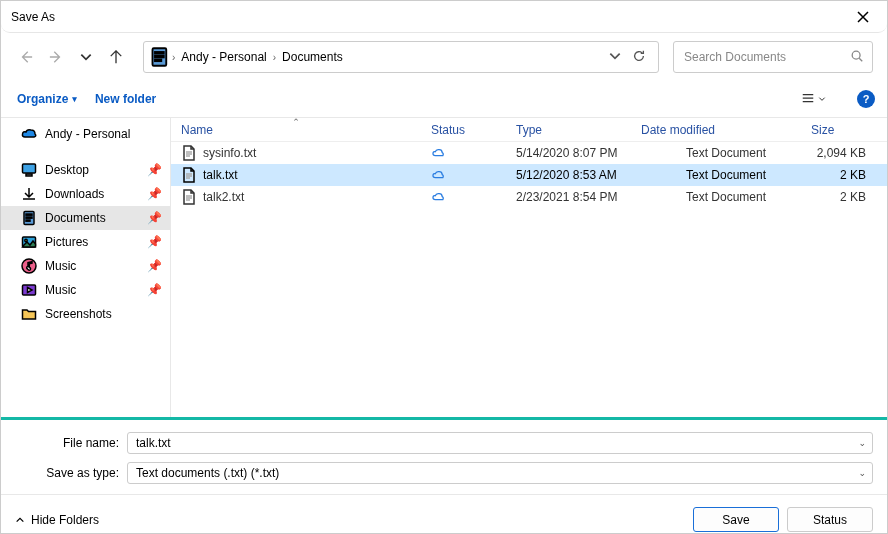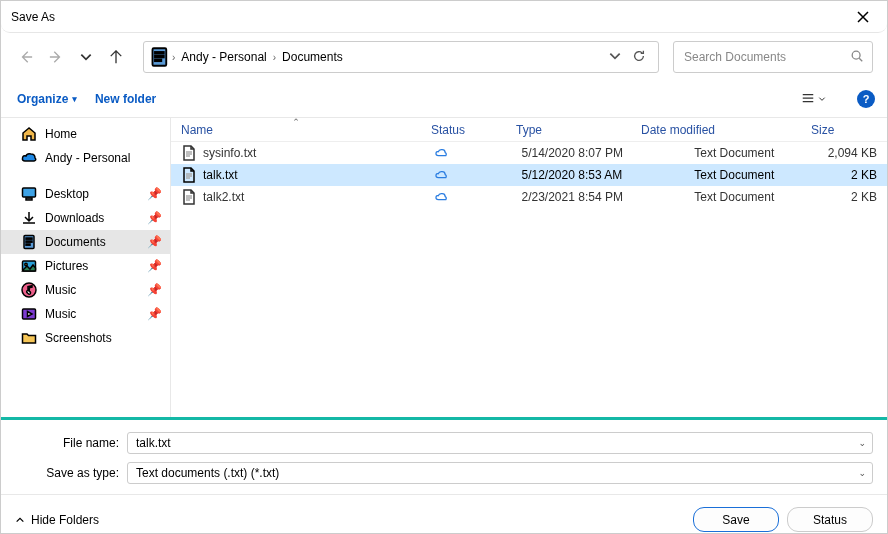--- a/index.html
+++ b/index.html
@@ -41,42 +41,42 @@
   .listarea { flex: 1; display: flex; flex-direction: column; }
   .cols { display: flex; align-items: center; height: 24px; border-bottom: 1px solid #eee; color: #2952a3; font-size: 12px; }
   .col { padding: 0 10px; display: flex; align-items: center; gap: 4px; cursor: pointer; height: 100%; position: relative; }
   .col .sort { margin-left: auto; font-size: 9px; color: #666; position: absolute; top: -1px; left: 50%; transform: translateX(-50%);}
   .col.name { width: 250px; }
   .col.status { width: 85px; }
   .col.date { width: 170px; }
   .col.type { width: 125px; }
   .col.size { width: 75px; text-align: right; justify-content: flex-start; }
   .rows { flex: 1; overflow-y: auto; }
-  .row { display: flex; align-items: center; height: 22px; cursor: pointer; color: #000; justify-content: space-between; }
+  .row { display: flex; align-items: center; height: 22px; cursor: pointer; color: #000; }
   .row.selected { background: #cde8ff; }
   .row .c { padding: 0 10px; overflow: hidden; white-space: nowrap; text-overflow: ellipsis; color: #333; }
   .row.selected .c { color: #000; }
   .row .c.name { width: 250px; display: flex; align-items: center; gap: 6px; }
   .row .c.status { width: 85px; display: flex; align-items: center; color: #2a7de1; }
   .row .c.status svg { width: 14px; height: 14px; }
   .row .c.date { width: 170px; }
   .row .c.type { width: 125px; }
   .row .c.size { width: 75px; text-align: right; }
   .fileicon { width: 16px; height: 16px; display: inline-flex; }
   .fields { padding: 10px 14px 0 14px; border-top: 3px solid #14b8a6; }
   .fieldrow { display: flex; align-items: center; height: 26px; margin-bottom: 4px; }
   .fieldrow label { width: 112px; text-align: right; padding-right: 8px; }
   .combo { flex: 1; height: 22px; border: 1px solid #ccc; border-radius: 3px; display: flex; align-items: center; padding: 0 6px; cursor: default; position: relative; }
   .combo input { border: none; outline: none; flex: 1; font-size: 12px; background: transparent; }
   .combo .dd { color: #555; font-size: 9px; padding-left: 4px; }
   .footer { display: flex; align-items: center; height: 50px; padding: 0 14px; border-top: 1px solid #e8e8e8; margin-top: 8px; }
   .hidefolders { display: flex; align-items: center; gap: 6px; cursor: pointer; }
   .hidefolders svg { width: 10px; height: 10px; }
   .footer .fspacer { flex: 1; }
-  .btn { height: 25px; min-width: 86px; border: 1px solid #ccc; border-radius: 11px; background: #fdfdfd; cursor: pointer; font-size: 12px; margin-left: 8px; padding: 0 14px; }
+  .btn { height: 25px; min-width: 86px; border: 1px solid #ccc; border-radius: 3px; background: #fdfdfd; cursor: pointer; font-size: 12px; margin-left: 8px; padding: 0 14px; }
   .btn.primary { border-color: #1a6fd8; }
   svg { stroke: currentColor; fill: none; stroke-width: 1.5; }
 </style>
 </head>
 <body>
 
 <div class="titlebar">
   <span class="title">Save As</span>
   <div class="close">
     <svg viewBox="0 0 12 12">
@@ -157,28 +157,20 @@
       </svg>
   </span>
   <span class="help">?</span>
 </div>
 
 <div class="body">
   <div class="sidebar">
     <div class="sb-item">
       <span class="sb-icon">
           <svg viewBox="0 0 16 16" stroke="none">
-            <path d="M8 2 L2 7 V14 H6 V10 H10 V14 H14 V7 Z" fill="#f0b74b"></path>
-          </svg>
-        </span>
-      <span class="sb-label">Home</span>
-    </div>
-    <div class="sb-item">
-      <span class="sb-icon">
-          <svg viewBox="0 0 16 16" stroke="none">
             <path d="M4 11 Q1 11 1.5 8 Q2 5 5 6 Q6 3 10 4 Q14 4 14 8 Q16 10 13 11 Z" fill="#1e88e5"></path>
           </svg>
         </span>
       <span class="sb-label">Andy - Personal</span>
     </div>
     <div class="sb-sep"></div>
     <div class="sb-item">
       <span class="sb-icon">
           <svg viewBox="0 0 16 16" stroke="none">
             <rect x="1.5" y="2" width="13" height="9" rx="1" fill="#3ea2e5"></rect>

